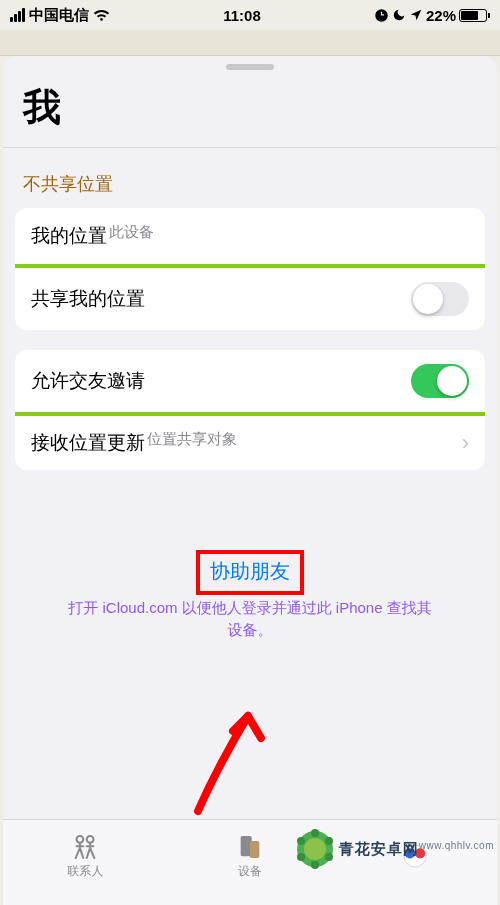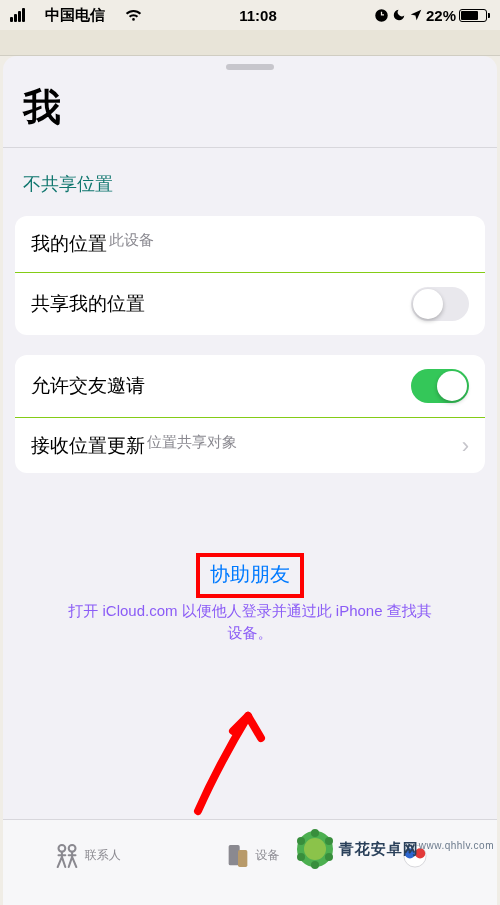--- a/index.html
+++ b/index.html
@@ -1,60 +1,60 @@
 <!DOCTYPE html>
 <html><head>
   <meta charset="utf-8">
   <style>
     * { margin: 0; padding: 0; box-sizing: border-box; font-family: -apple-system, "PingFang SC", sans-serif; }
     body { width: 500px; height: 905px; background: #f0ede6; position: relative; overflow: hidden; }
 
     .status-bar { height: 30px; display: flex; align-items: center; justify-content: space-between; padding: 0 10px; font-size: 15px; font-weight: 600; }
-    .status-left { display: flex; align-items: center; gap: 20px; }
+    .status-left { display: flex; align-items: center; gap: 4px; }
     .status-right { display: flex; align-items: center; gap: 3px; }
     .signal-bars { display: inline-flex; align-items: flex-end; gap: 1px; }
     .signal-bars span { width: 3px; background: #000; border-radius: 1px; }
     .signal-bars span:nth-child(1){height:5px}.signal-bars span:nth-child(2){height:8px}.signal-bars span:nth-child(3){height:11px}.signal-bars span:nth-child(4){height:14px}
     .wifi-icon { width: 17px; height: 13px; }
     .battery { display: inline-flex; align-items: center; }
     .battery-body { width: 28px; height: 13px; border: 1.5px solid #000; border-radius: 3px; position: relative; }
     .battery-fill { position: absolute; left: 1px; top: 1px; bottom: 1px; width: 65%; background: #000; border-radius: 1px; }
     .battery-tip { width: 2px; height: 5px; background: #000; margin-left: 1px; border-radius: 0 1px 1px 0; }
 
     .map-strip { height: 26px; background: #e8e4d8; border-bottom: 1px solid #d0cdc2; }
 
     .sheet { background: #f2f1f6; border-radius: 14px 14px 0 0; position: absolute; top: 56px; left: 3px; right: 3px; bottom: 0; display: flex; flex-direction: column; }
     .grabber { width: 48px; height: 6px; background: #c7c6cc; border-radius: 3px; margin: 8px auto 6px; }
 
     .sheet-title { font-size: 38px; font-weight: 700; padding: 6px 20px 14px; border-bottom: 1px solid #d8d7dc; }
 
-    .not-sharing { color: #0f766e; font-size: 18px; padding: 24px 20px 20px; }
+    .not-sharing { color: #a16207; font-size: 18px; padding: 24px 20px 12px; }
 
     .group { background: #fff; border-radius: 12px; margin: 0 12px 20px; overflow: hidden; }
     .row { display: flex; align-items: center; padding: 14px 16px; position: relative; min-height: 56px; }
-    .row + .row { border-top: 1px solid #84cc16; }
+    .row + .row { border-top: 4px solid #84cc16; }
     .row-text { flex: 1; display: flex; flex-direction: row; gap: 2px; }
     .row-label { font-size: 19px; color: #000; }
     .row-sub { font-size: 15px; color: #8a8990; }
     .chevron { color: #c6c5cb; font-size: 22px; margin-left: 8px; }
 
     .switch { width: 58px; height: 34px; border-radius: 17px; position: relative; flex-shrink: 0; }
     .switch.off { background: #e9e8ed; }
     .switch.on  { background: #34c759; }
     .switch .knob { position: absolute; top: 2px; width: 30px; height: 30px; background: #fff; border-radius: 50%; box-shadow: 0 2px 4px rgba(0,0,0,.25); }
     .switch.off .knob { left: 2px; }
     .switch.on  .knob { right: 2px; }
 
     .assist-wrap { text-align: center; padding: 60px 30px 0; }
     .assist-link { color: #007aff; font-size: 20px; display: inline-block; }
     .highlight-box { border: 4px solid #ff0000; padding: 4px 10px 6px; display: inline-block; }
     .assist-hint { color: #8b5cf6; font-size: 15px; line-height: 1.45; margin-top: 2px; }
 
     .tabbar { position: absolute; bottom: 0; left: 0; right: 0; height: 86px; background: rgba(247,247,249,.96); border-top: 1px solid #d8d7dc; display: flex; }
-    .tab { flex: 1; display: flex; align-items: center; justify-content: center; gap: 1px; font-size: 12px; color: #8a8990; padding-bottom: 14px; }
+    .tab { flex: 1; display: flex; flex-direction: column; align-items: center; justify-content: center; gap: 1px; font-size: 12px; color: #8a8990; padding-bottom: 14px; }
     .tab svg { width: 34px; height: 30px; }
 
     .arrow-annot { position: absolute; left: 170px; top: 640px; pointer-events: none; }
 
     .watermark { position: absolute; right: 6px; bottom: 36px; display: flex; align-items: center; gap: 4px; }
     .wm-logo { width: 40px; height: 40px; }
     .wm-text { display: flex; flex-direction: row; line-height: 1.05; }
     .wm-cn { font-size: 15px; font-weight: 700; color: #2a405a; letter-spacing: 1px; }
     .wm-url { font-size: 10px; color: #6b7a8c; letter-spacing: .5px; }
   </style>

